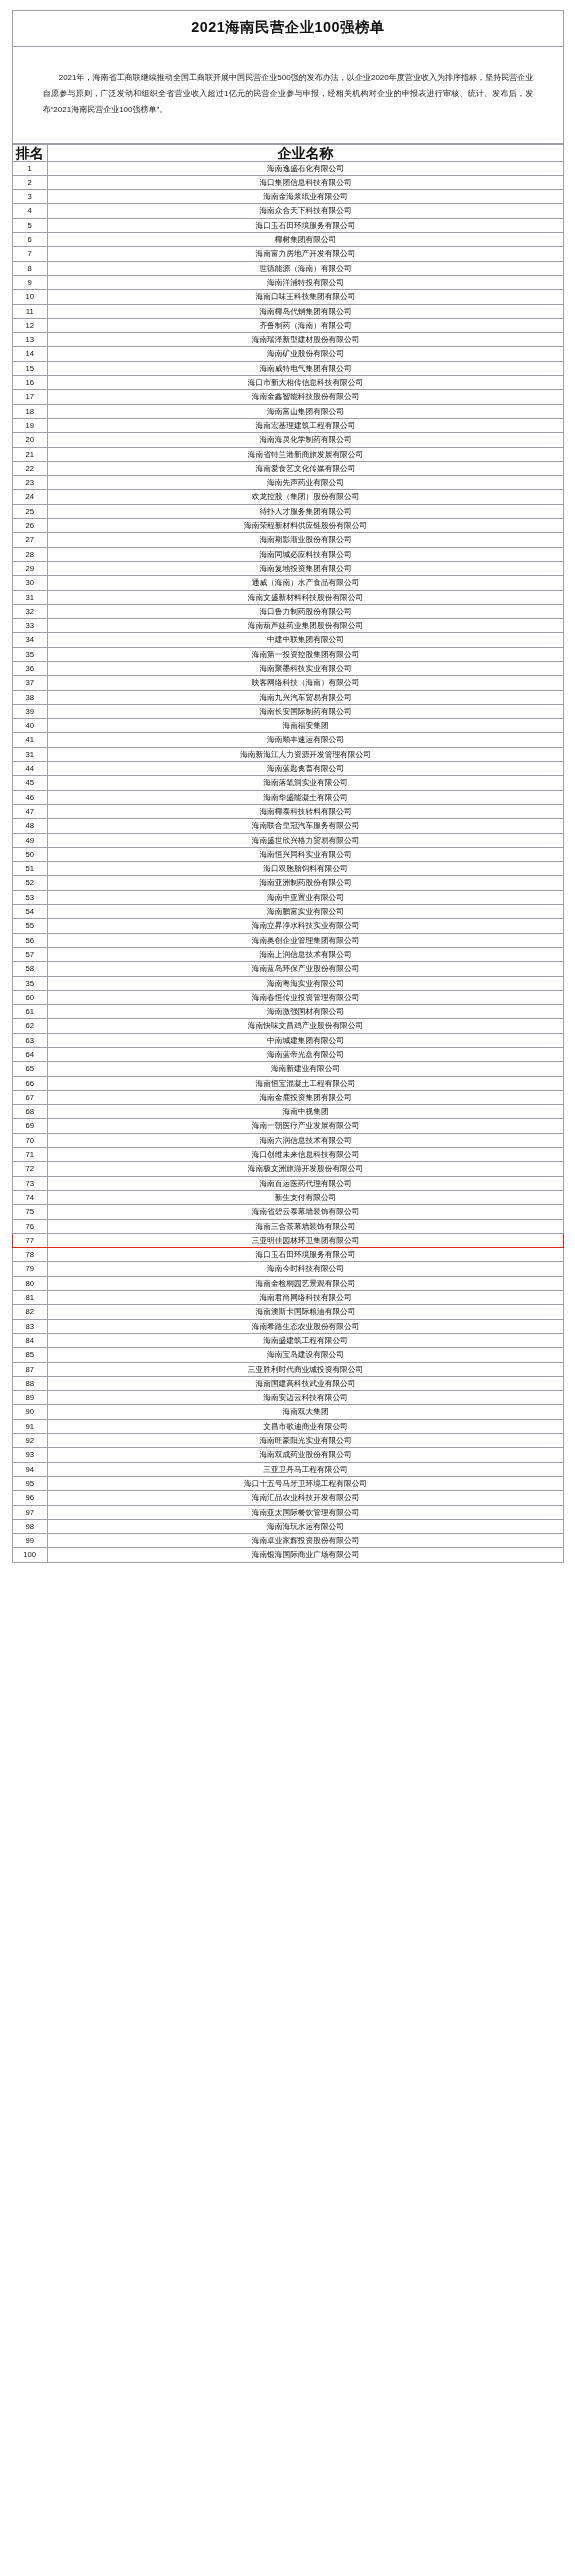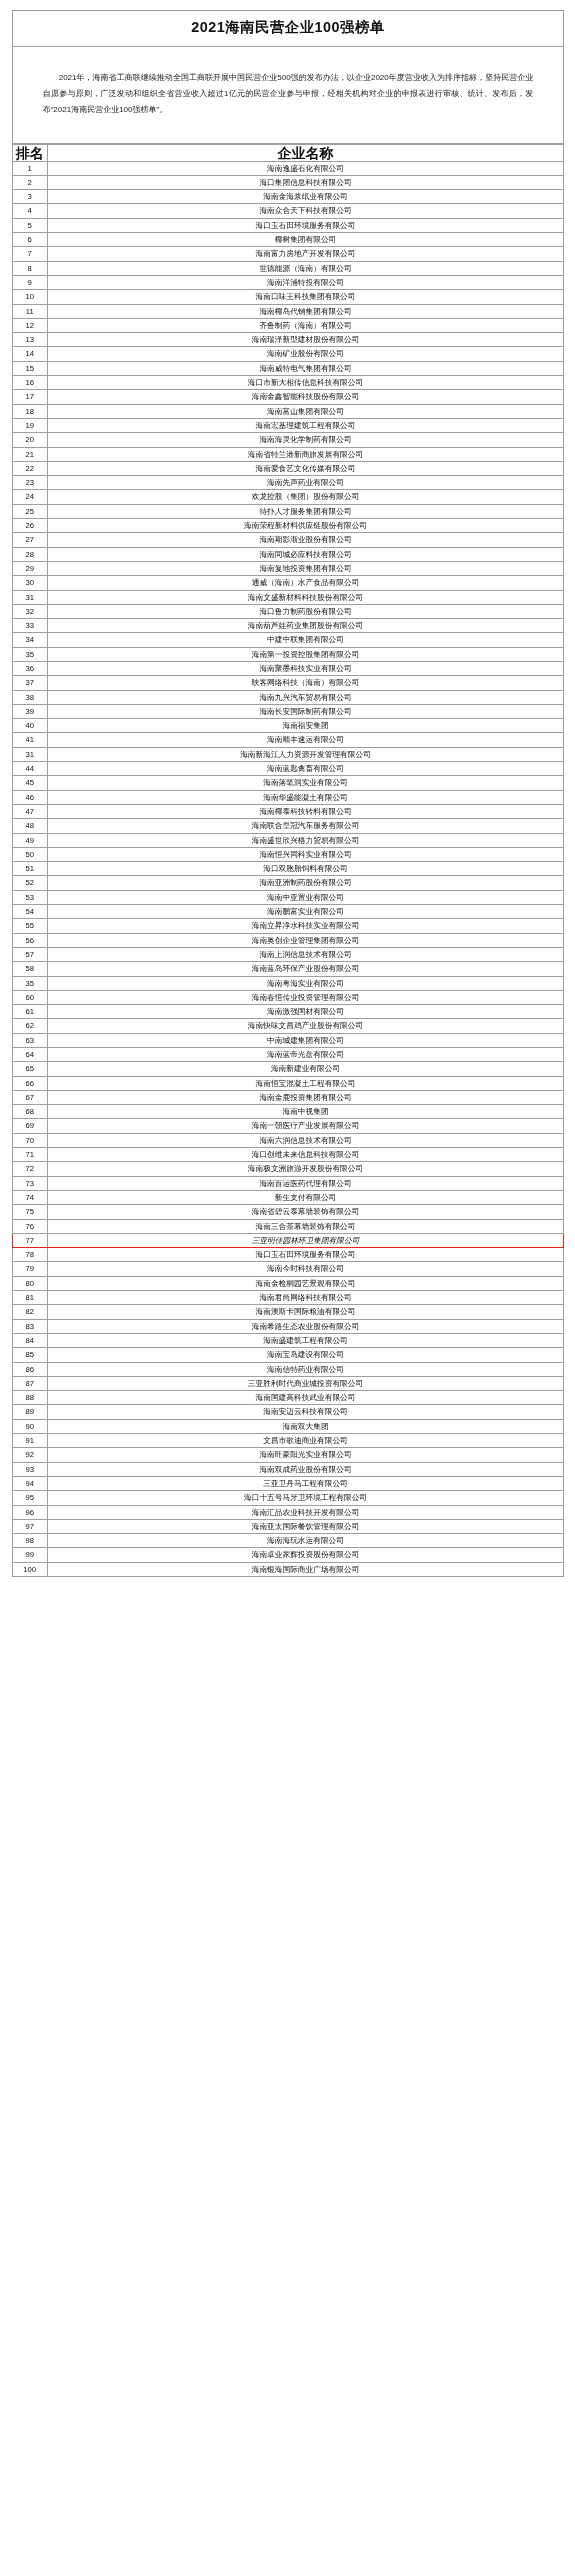--- a/index.html
+++ b/index.html
@@ -71,21 +71,20 @@
   col.col-name { width: auto; }
   tr.highlight td {
     border-top: 1.1px solid #e2231a;
     border-bottom: 1.1px solid #e2231a;
   }
   tr.highlight td:first-child {
     border-left: 1.1px solid #e2231a;
   }
   tr.highlight td:last-child {
     border-right: 1.1px solid #e2231a;
-    font-style: italic;
   }
 </style>
 </head>
 <body>
 
 <div class="page">
 
   <div class="title-bar">
     <div class="title">2021海南民营企业100强榜单</div>
   </div>
@@ -436,24 +435,20 @@
         </tr>
         <tr>
           <td>84</td>
           <td>海南盛建筑工程有限公司</td>
         </tr>
         <tr>
           <td>85</td>
           <td>海南宝岛建设有限公司</td>
         </tr>
         <tr>
-          <td>86</td>
-          <td>海南信特药业有限公司</td>
-        </tr>
-        <tr>
           <td>87</td>
           <td>三亚胜利时代商业城投资有限公司</td>
         </tr>
         <tr>
           <td>88</td>
           <td>海南国建高科技武业有限公司</td>
         </tr>
         <tr>
           <td>89</td>
           <td>海南安迈云科技有限公司</td>

